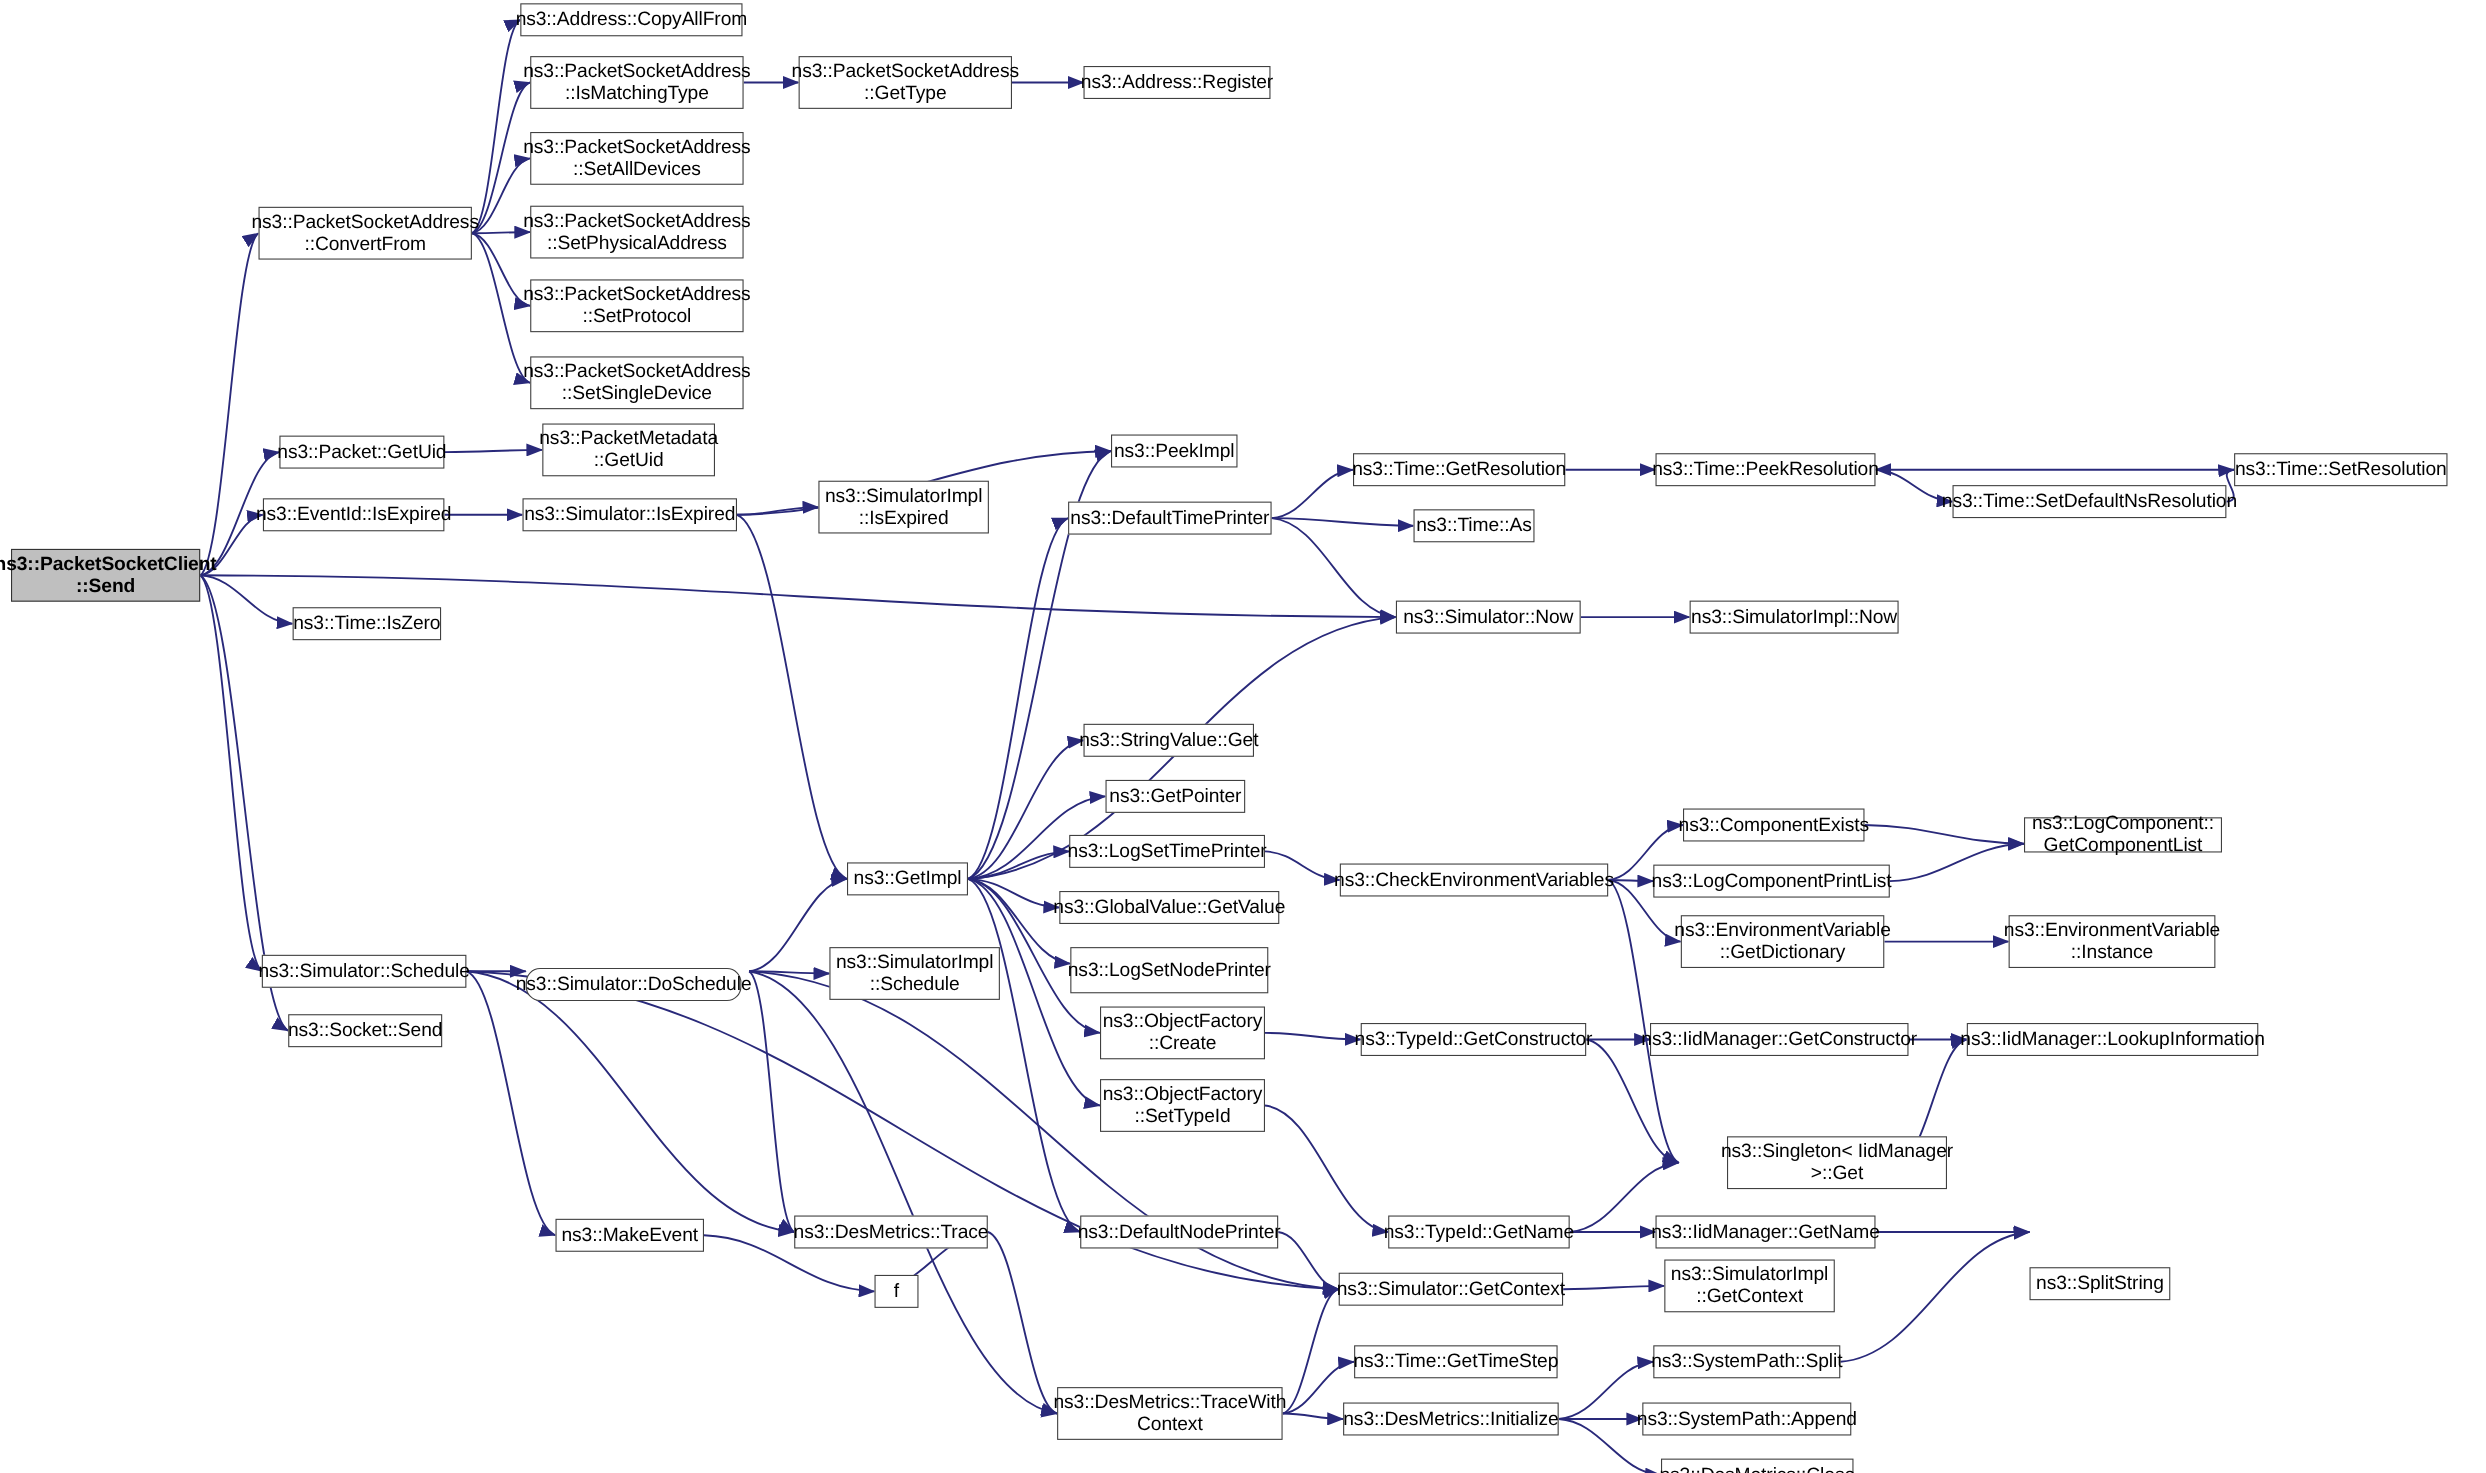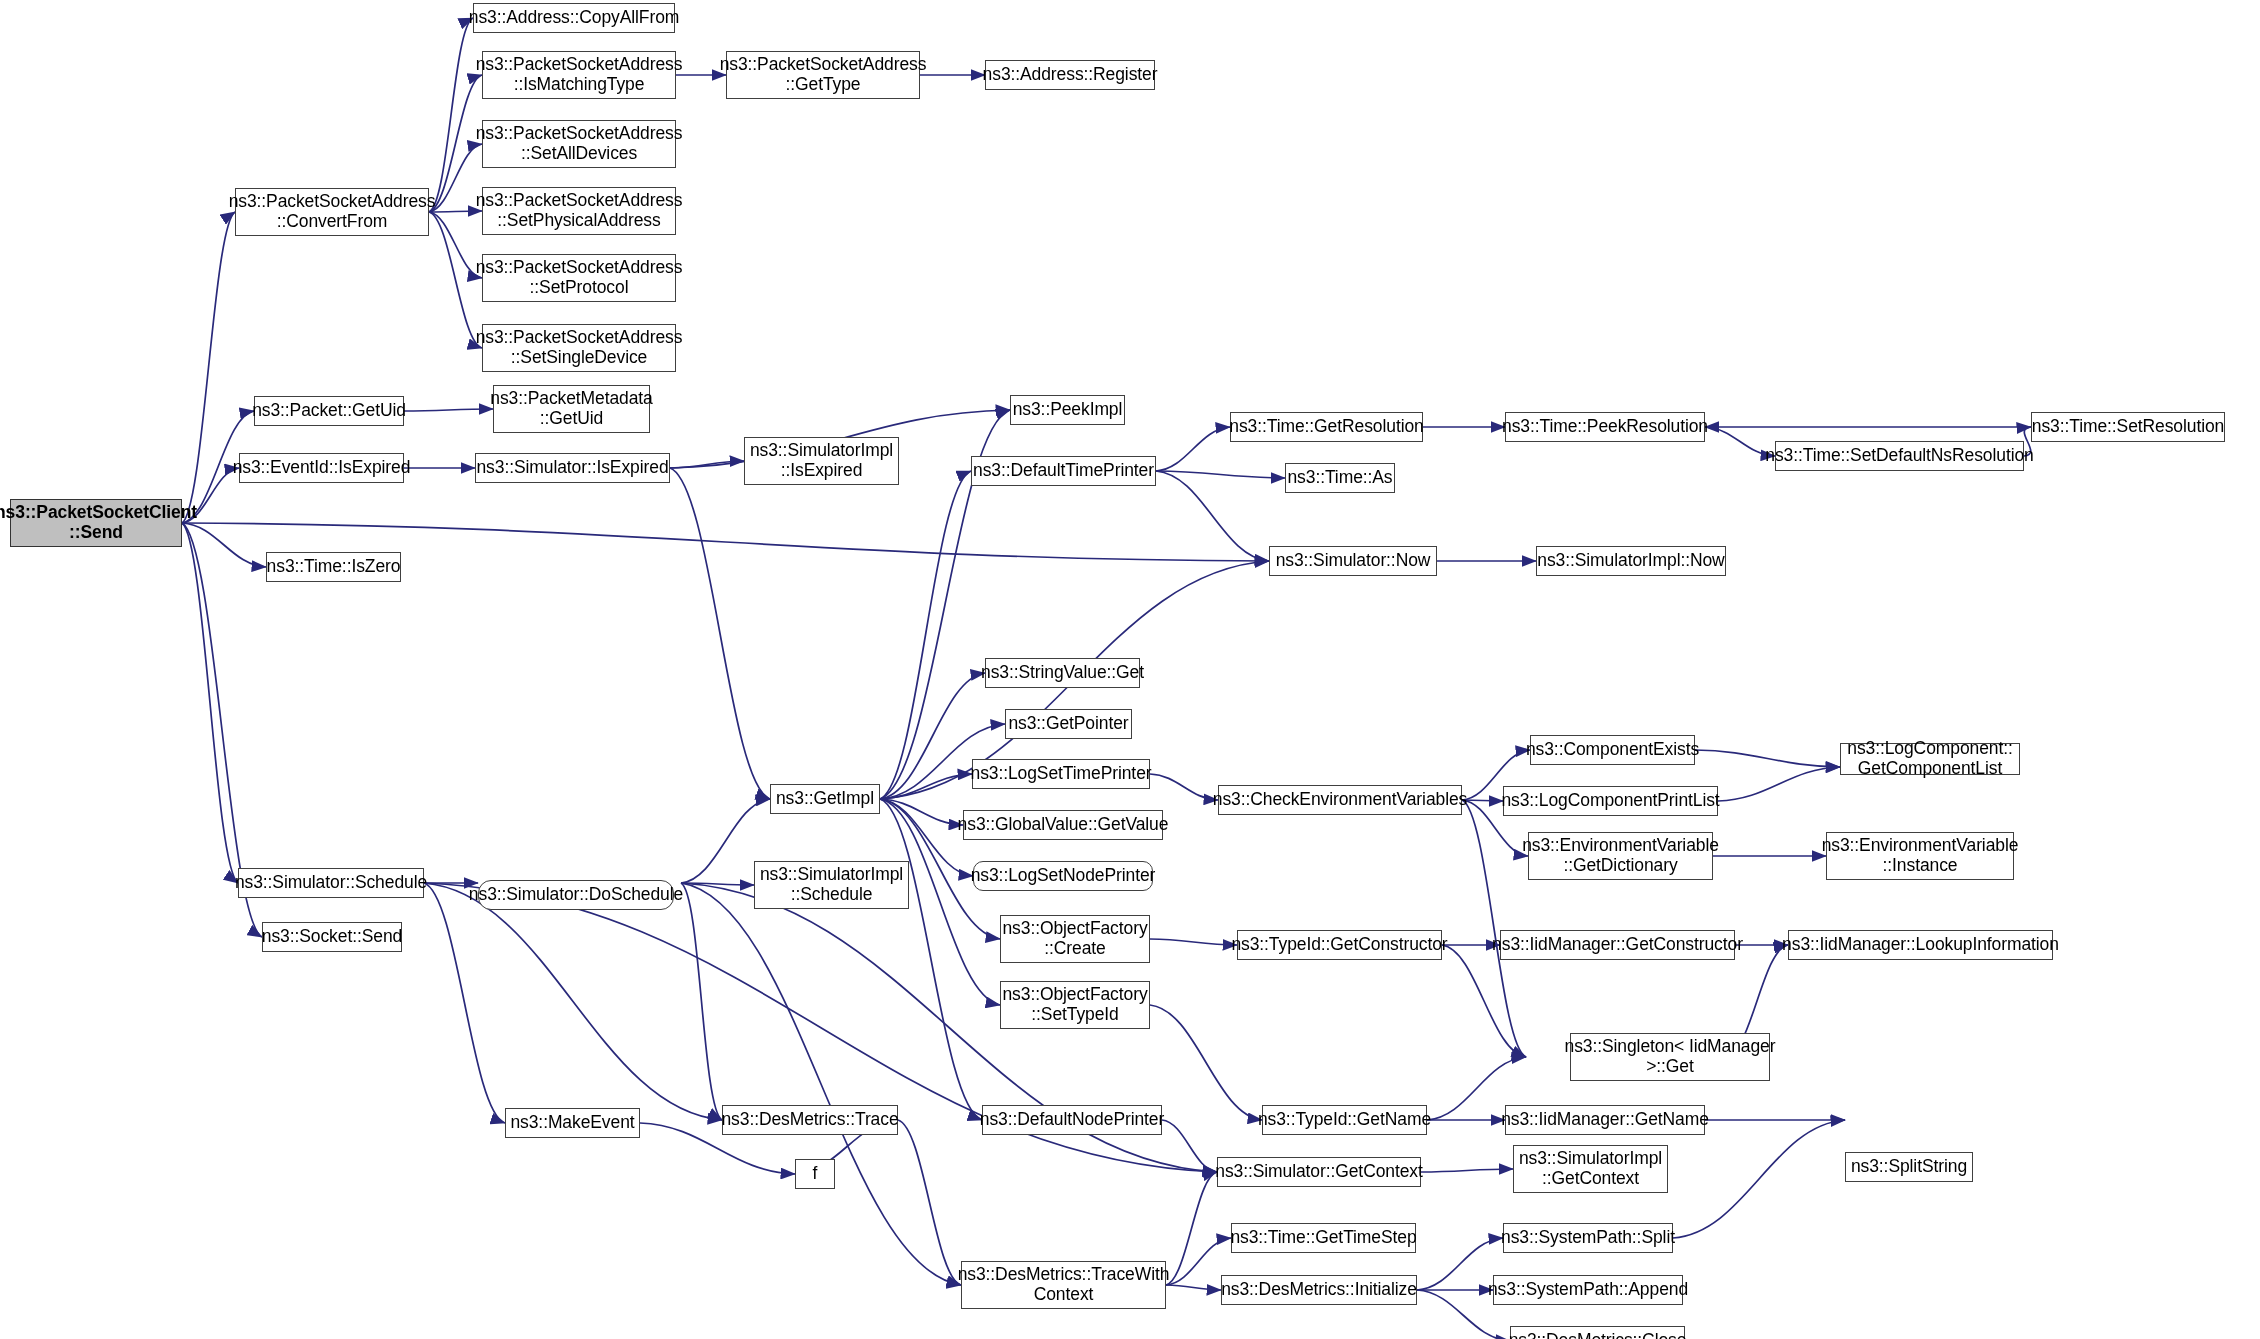--- a/index.html
+++ b/index.html
@@ -169,21 +169,21 @@
       <div class="node" style="left: 1505px; top: 412px; width: 200px; height: 30px;"><span>ns3::Time::PeekResolution</span></div>
       <div class="node" style="left: 1775px; top: 441px; width: 249px; height: 30px;"><span>ns3::Time::SetDefaultNsResolution</span></div>
       <div class="node" style="left: 2031px; top: 412px; width: 194px; height: 30px;"><span>ns3::Time::SetResolution</span></div>
       <div class="node" style="left: 266px; top: 552px; width: 135px; height: 30px;"><span>ns3::Time::IsZero</span></div>
       <div class="node" style="left: 1269px; top: 546px; width: 168px; height: 30px;"><span>ns3::Simulator::Now</span></div>
       <div class="node" style="left: 1536px; top: 546px; width: 190px; height: 30px;"><span>ns3::SimulatorImpl::Now</span></div>
       <div class="node" style="left: 985px; top: 658px; width: 155px; height: 30px;"><span>ns3::StringValue::Get</span></div>
       <div class="node" style="left: 1005px; top: 709px; width: 127px; height: 30px;"><span>ns3::GetPointer</span></div>
       <div class="node" style="left: 972px; top: 759px; width: 178px; height: 30px;"><span>ns3::LogSetTimePrinter</span></div>
       <div class="node" style="left: 963px; top: 810px; width: 200px; height: 30px;"><span>ns3::GlobalValue::GetValue</span></div>
-      <div class="node" style="left: 973px; top: 861px; width: 180px; height: 30px; border-radius: 10px;"><span>ns3::LogSetNodePrinter</span></div>
+      <div class="node" style="left: 973px; top: 861px; width: 180px; height: 42px;"><span>ns3::LogSetNodePrinter</span></div>
       <div class="node" style="left: 770px; top: 784px; width: 110px; height: 30px;"><span>ns3::GetImpl</span></div>
       <div class="node" style="left: 1218px; top: 785px; width: 244px; height: 30px;"><span>ns3::CheckEnvironmentVariables</span></div>
       <div class="node" style="left: 1530px; top: 735px; width: 165px; height: 30px;"><span>ns3::ComponentExists</span></div>
       <div class="node" style="left: 1503px; top: 786px; width: 215px; height: 30px;"><span>ns3::LogComponentPrintList</span></div>
       <div class="node" style="left: 1840px; top: 743px; width: 180px; height: 32px;"><span>ns3::LogComponent::
 GetComponentList</span></div>
       <div class="node" style="left: 1528px; top: 832px; width: 185px; height: 48px;"><span>ns3::EnvironmentVariable
 ::GetDictionary</span></div>
       <div class="node" style="left: 1826px; top: 832px; width: 188px; height: 48px;"><span>ns3::EnvironmentVariable
 ::Instance</span></div>

